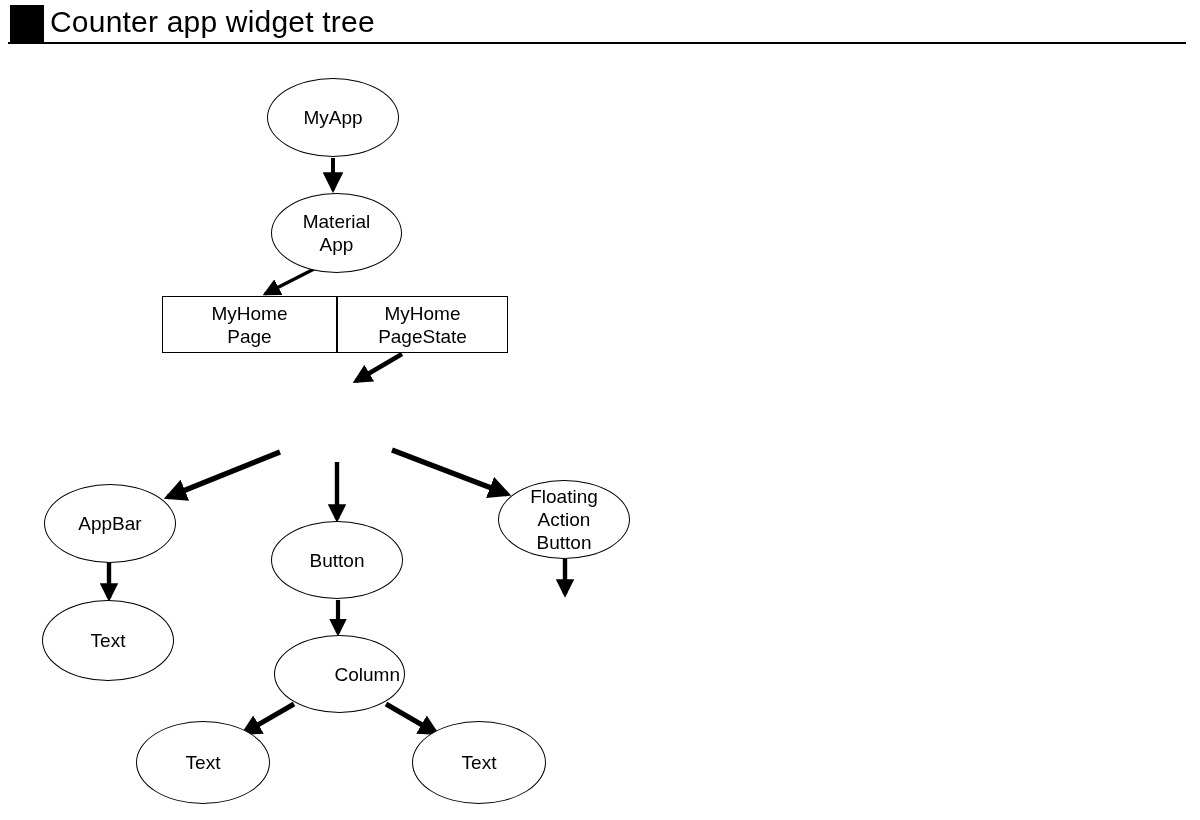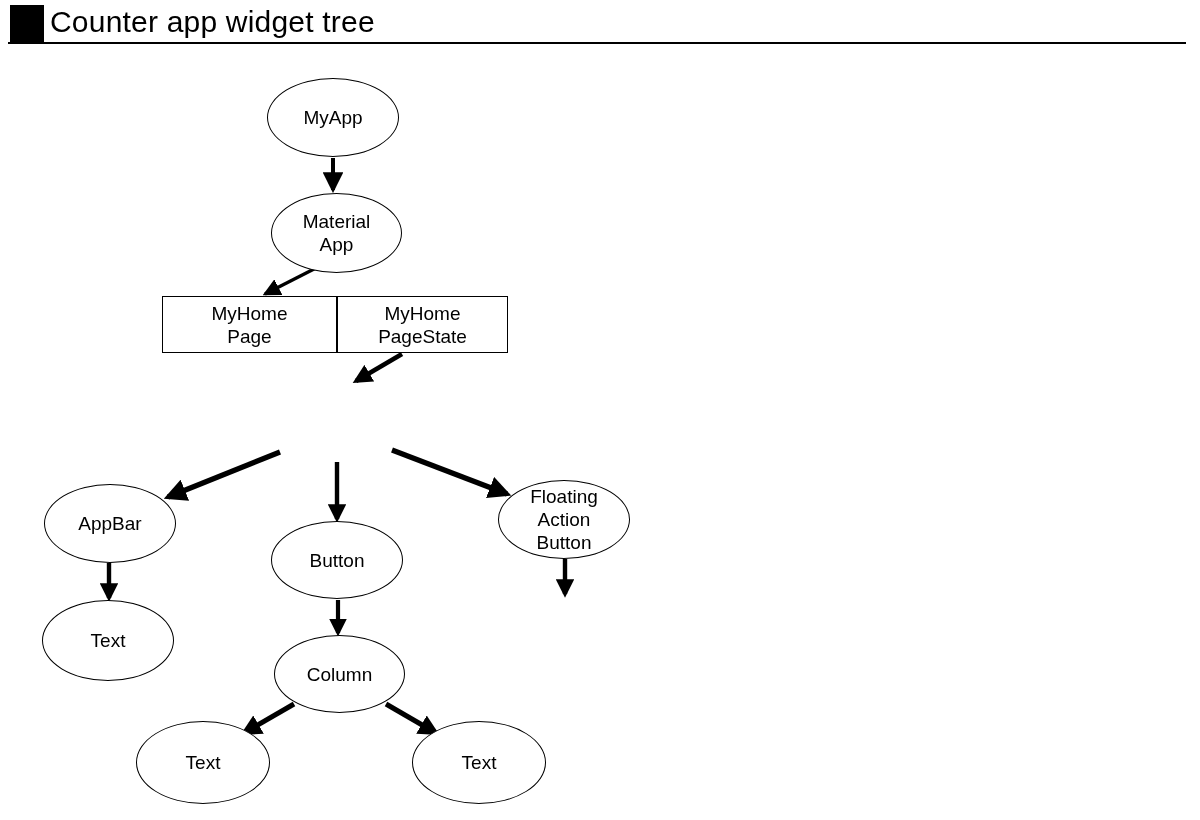--- a/index.html
+++ b/index.html
@@ -101,21 +101,21 @@
   #rect-group        { position: absolute; left: 162px; top: 296px; width: 346px; height: 57px; display: flex; align-items: flex-end; }
   #node-myhomepage      { position: relative; flex: 0 0 176px; height: 57px; border-right-width: 2.4px; }
   #node-myhomepagestate { position: relative; flex: 1 1 auto; height: 57px; border-left: none; }
 
   #node-scaffold     { left: 269px; top: 383px; width: 131px; height: 78px; }
   #node-appbar       { left: 44px;  top: 484px; width: 132px; height: 79px; }
   #node-center       { left: 271px; top: 521px; width: 132px; height: 78px; }
   #node-fab          { left: 498px; top: 480px; width: 132px; height: 79px; }
   #node-text-appbar  { left: 42px;  top: 600px; width: 132px; height: 81px; }
   #node-icon         { left: 499px; top: 596px; width: 132px; height: 82px; }
-  #node-column       { left: 274px; top: 635px; width: 131px; height: 78px; }
+  #node-column       { left: 274px; top: 635px; width: 131px; height: 78px; justify-content: flex-end; }
   #node-text-left    { left: 136px; top: 721px; width: 134px; height: 83px; }
   #node-text-right   { left: 412px; top: 721px; width: 134px; height: 83px; }
 </style>
 </head>
 <body>
 
 <div id="header">
   <div id="header-bullet"></div>
   <div id="header-title">Counter app widget tree</div>
   <div id="header-rule"></div>

